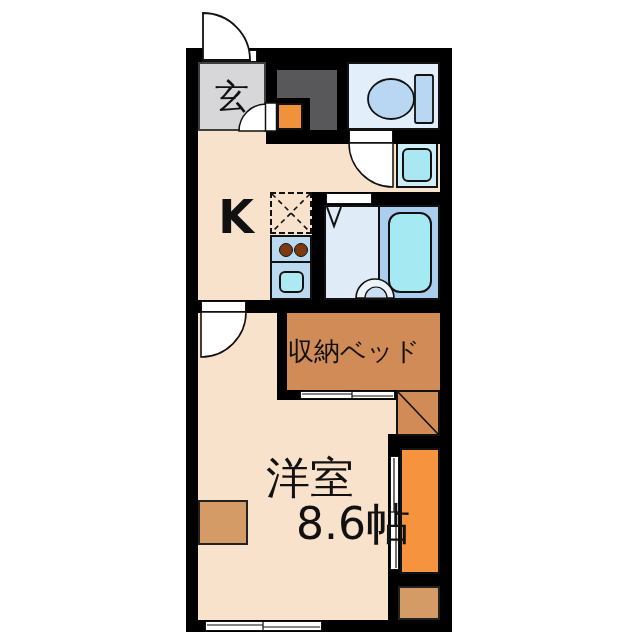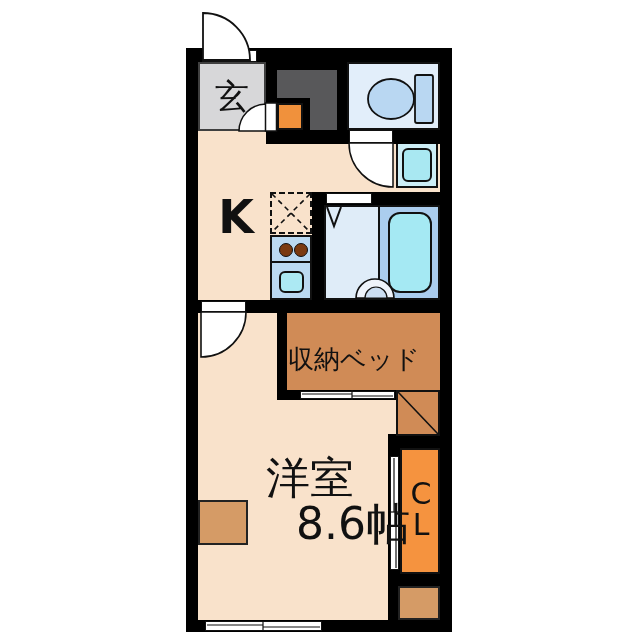--- a/index.html
+++ b/index.html
@@ -39,21 +39,21 @@
   <div style="left:388px;top:212px;width:44px;height:81px;background:#a5e9f3;border:2px solid #111;border-radius:12px;"></div>
 
   <div style="left:270px;top:235px;width:42px;height:65px;background:#bbd9f1;border:2px solid #111;">
     <div style="left:0;top:0;width:38px;height:26px;border-bottom:2px solid #111;"></div>
     <div style="left:7px;top:34px;width:25px;height:22px;background:#ace9f3;border:2px solid #111;border-radius:6px;"></div>
   </div>
 
   <div style="left:270px;top:192px;width:42px;height:42px;border:2px dashed #111;"></div>
 
   <div style="left:287px;top:313px;width:153px;height:77px;background:#d08b56;"></div>
-  <div class="lbl" style="left:287px;top:344px;width:134px;height:30px;font-size:26px;white-space:nowrap;">
+  <div class="lbl" style="left:287px;top:336px;width:134px;height:30px;font-size:26px;white-space:nowrap;">
     <span>収納ベッド</span>
   </div>
 
   <div class="wall" style="left:186px;top:48px;width:266px;height:14px;"></div>
   <div class="wall" style="left:186px;top:48px;width:12px;height:584px;"></div>
   <div class="wall" style="left:440px;top:48px;width:12px;height:584px;"></div>
   <div class="wall" style="left:186px;top:620px;width:266px;height:12px;"></div>
   <div class="wall" style="left:347px;top:130px;width:4px;height:14px;"></div>
   <div class="wall" style="left:393px;top:130px;width:47px;height:14px;"></div>
   <div class="wall" style="left:312px;top:192px;width:12px;height:121px;"></div>
@@ -61,23 +61,20 @@
   <div class="wall" style="left:186px;top:300px;width:266px;height:13px;"></div>
   <div class="wall" style="left:277px;top:313px;width:10px;height:87px;"></div>
   <div class="wall" style="left:287px;top:390px;width:110px;height:10px;"></div>
   <div class="wall" style="left:388px;top:434px;width:64px;height:14px;"></div>
   <div class="wall" style="left:388px;top:448px;width:12px;height:126px;"></div>
   <div class="wall" style="left:388px;top:574px;width:64px;height:46px;"></div>
 
   <div style="left:396px;top:390px;width:44px;height:46px;background:#d08b56;border:2px solid #111;"></div>
 
   <div style="left:400px;top:448px;width:40px;height:126px;background:#f5933f;border:2px solid #111;"></div>
-  <div class="lbl" style="left:405px;top:477px;width:32px;height:64px;font-size:30px;line-height:31px;word-break:break-all;text-align:center;">
-    <span style="word-break:break-all;">CL</span>
-  </div>
   <div style="left:390px;top:456px;width:9px;height:114px;background:#fff;border:1px solid #111;"></div>
 
   <div style="left:398px;top:586px;width:42px;height:34px;background:#d59b66;border:2px solid #222;"></div>
   <div style="left:198px;top:500px;width:50px;height:45px;background:#d59b66;border:2px solid #222;"></div>
 
   <div style="left:202px;top:50px;width:55px;height:12px;background:#fff;border:1px solid #111;"></div>
   <div style="left:349px;top:130px;width:44px;height:13px;background:#fff;border:1px solid #111;"></div>
   <div style="left:326px;top:193px;width:46px;height:11px;background:#fff;border:1px solid #111;"></div>
   <div style="left:201px;top:301px;width:45px;height:11px;background:#fff;border:1px solid #111;"></div>
   <div style="left:300px;top:391px;width:95px;height:8px;background:#fff;border:1px solid #111;"></div>

